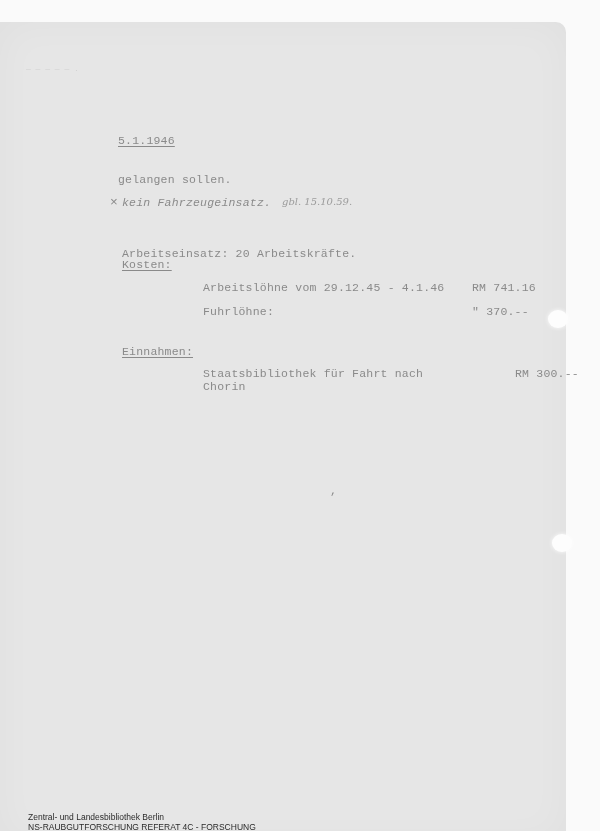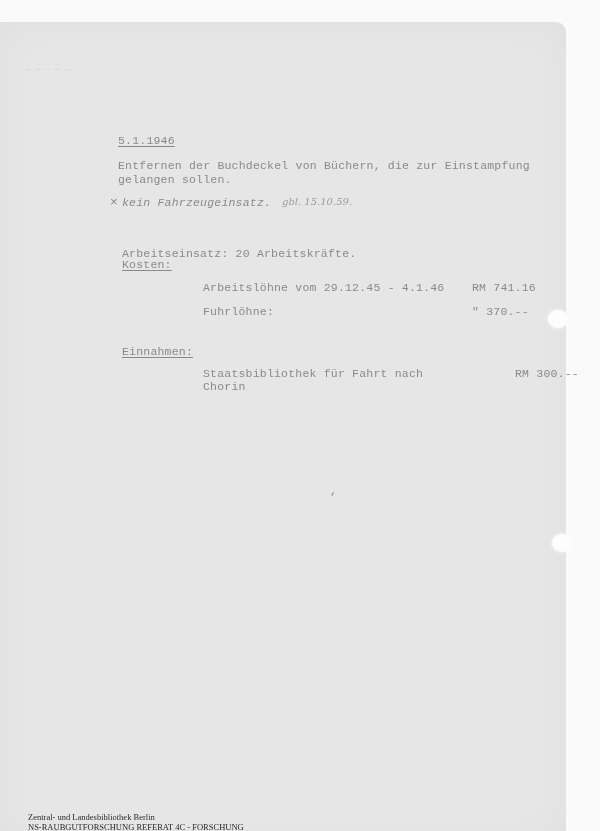--- a/index.html
+++ b/index.html
@@ -22,33 +22,32 @@
   .hand {
     position: absolute; color: #9c9c9c; font-family: "DejaVu Serif", serif;
     font-style: italic; font-size: 10px; white-space: nowrap; text-align: right;
   }
   .hole {
     position: absolute; width: 20px; height: 18px; border-radius: 50%;
     background: #fdfdfd; box-shadow: 0 0 4px rgba(255,255,255,0.9);
   }
   .bleed { position:absolute; color:#d0d0d0; font-size:8px; }
   .footer {
-    position: absolute; font-family: Liberation Serif, serif;
+    position: absolute; font-family: Liberation Sans, sans-serif;
     font-size: 8.5px; color: #2a2a2a; line-height: 10px; white-space: nowrap;
   }
 </style>
 </head>
 <body>
 
 <div class="page">
   <div class="bleed" style="left:26px; top:42px;">— — — —   —  .</div>
 
   <div class="tw u" style="left:118px; top:112px;">5.1.1946</div>
 
-  <div class="tw" style="left:118px; top:137px;">Entfernen der Buchdeckel von Büchern, die zur Einstampfung</div>
   <div class="tw" style="left:118px; top:151px;">gelangen sollen.</div>
 
   <div class="tw" style="left:110px; top:173px; font-size:13px;">×</div>
   <div class="tw" style="left:122px; top:174px;font-style:italic;">kein Fahrzeugeinsatz.</div>
   <div class="hand" style="left:282px; top:174px;">gbl. 15.10.59.</div>
 
   <div class="tw" style="left:122px; top:197px;margin-top:28px;">Arbeitseinsatz:  20 Arbeitskräfte.</div>
 
   <div class="tw u" style="left:122px; top:236px;">Kosten:</div>
 

